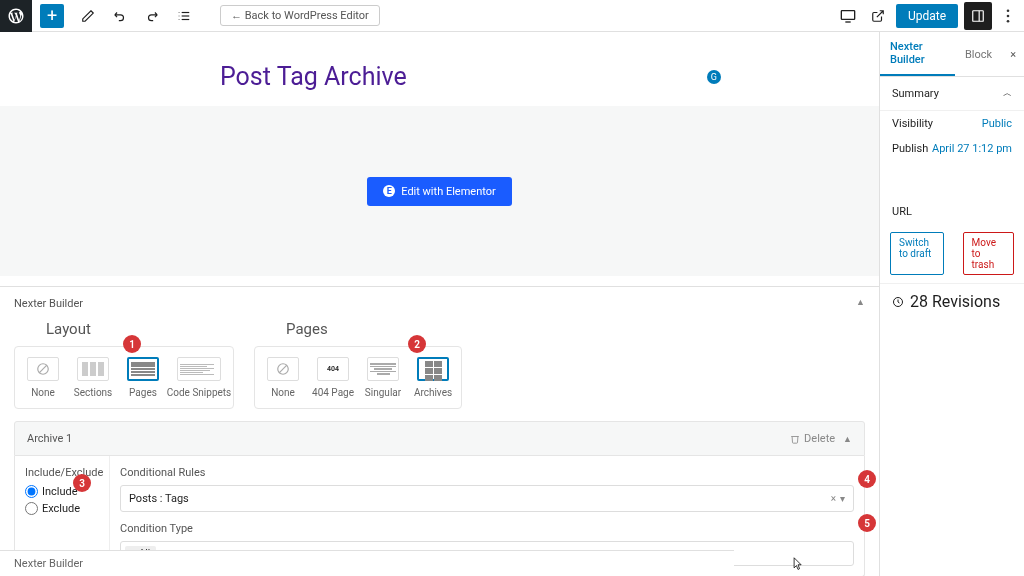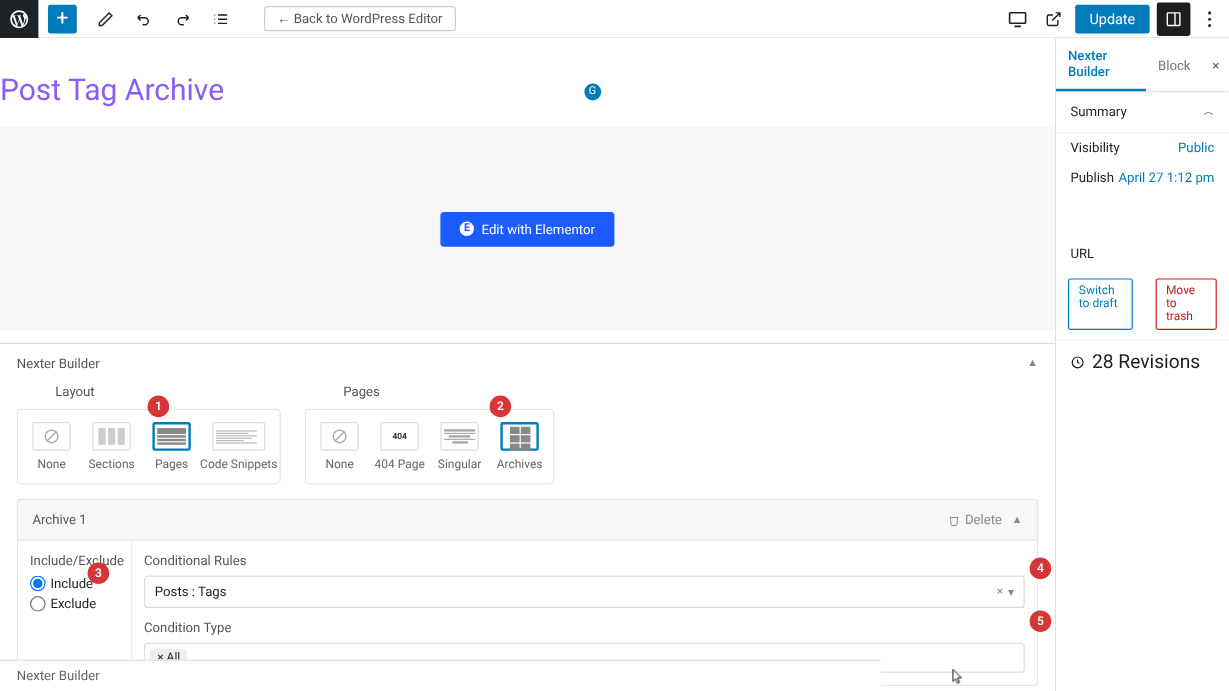--- a/index.html
+++ b/index.html
@@ -18,33 +18,33 @@
 .settings-btn { width: 28px; height: 28px; background: #1e1e1e; color: #fff; display: flex; align-items: center; justify-content: center; border-radius: 2px; cursor: pointer; }
 .dots-btn { width: 20px; height: 28px; display: flex; align-items: center; justify-content: center; cursor: pointer; color: #333; }
 
 
 .main-area { display: flex; height: calc(100% - 32px); }
 .editor-col { flex: 1; overflow-y: auto; background: #fff; position: relative; }
 .sidebar { width: 145px; border-left: 1px solid #e0e0e0; background: #fff; font-size: 11px; }
 
 
 .post-title-row { display: flex; align-items: center; padding: 30px 0 0 0; }
-.post-title { font-size: 25px; font-weight: 400; color: #8b5cf6; }
+.post-title { font-size: 25px; font-weight: 400; color: #4c1d95; margin-left: 220px; }
 .circ-icon { width: 14px; height: 14px; border-radius: 50%; background: #007cba; display:flex; align-items:center; justify-content:center; color:#fff; font-size:9px; margin-left: 300px; }
 .hero-block { background: #f6f7f7; margin-top: 15px; height: 170px; display: flex; align-items: center; justify-content: center; }
 .elementor-btn { background: #1a5cff; color: #fff; padding: 8px 16px; border-radius: 3px; font-size: 11px; display: flex; align-items: center; gap: 6px; cursor: pointer; }
 .elementor-btn .e-icon { width: 12px; height: 12px; border-radius: 50%; background: #fff; color: #1a5cff; display: flex; align-items: center; justify-content: center; font-size: 9px; font-weight: bold; }
 
 
 .nexter-panel { border-top: 1px solid #e0e0e0; margin-top: 10px; }
 .nexter-header { padding: 10px 14px; font-size: 11px; color: #555; display:flex; justify-content:space-between; }
 .nexter-body { padding: 0 14px 20px 14px; }
 .section-row { display: flex; gap: 10px; }
 .section-col { }
-.section-label { font-size: 11px; color: #555; margin-bottom: 8px; padding-left: 32px; }
+.section-label { font-size: 15px; color: #555; margin-bottom: 8px; padding-left: 32px; }
 .box-group { border: 1px solid #e5e5e5; border-radius: 4px; padding: 10px 8px; display: flex; gap: 10px; position: relative; }
 .opt-item { display: flex; flex-direction: column; align-items: center; gap: 6px; cursor: pointer; width: 40px; }
 .opt-tile { width: 32px; height: 24px; border: 1px solid #ddd; border-radius: 2px; display: flex; align-items: center; justify-content: center; background: #fff; }
 .opt-tile.selected { border: 2px solid #007cba; }
 .opt-label { font-size: 10px; color: #666; white-space: nowrap; }
 .opt-item.wide { width: 52px; }
 .opt-item.wide .opt-tile { width: 44px; }
 .tile-sec { display:flex; gap:2px; }
 .tile-sec span { width:6px; height:14px; background:#ccc; }
 .tile-pages { flex-direction:column; gap:1px; padding:2px; }

